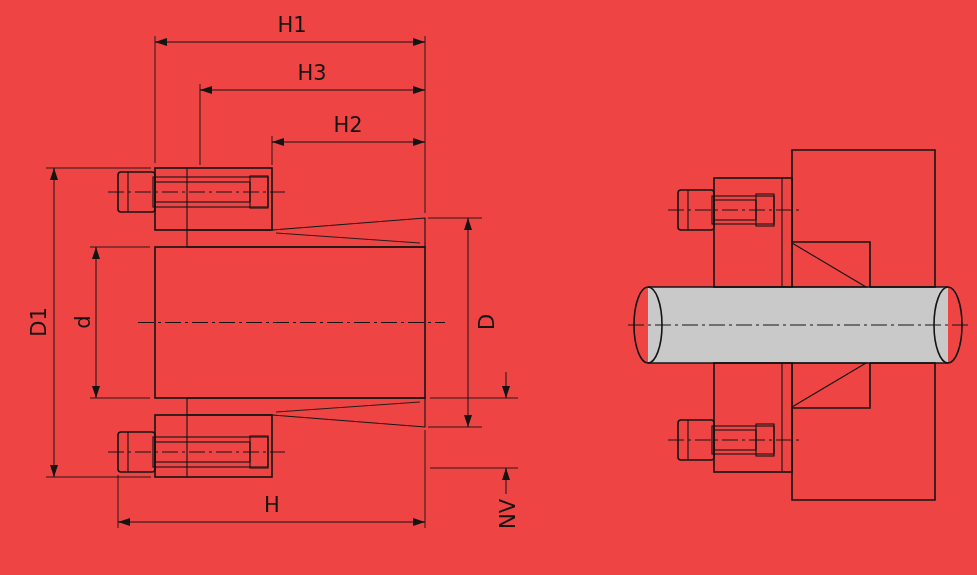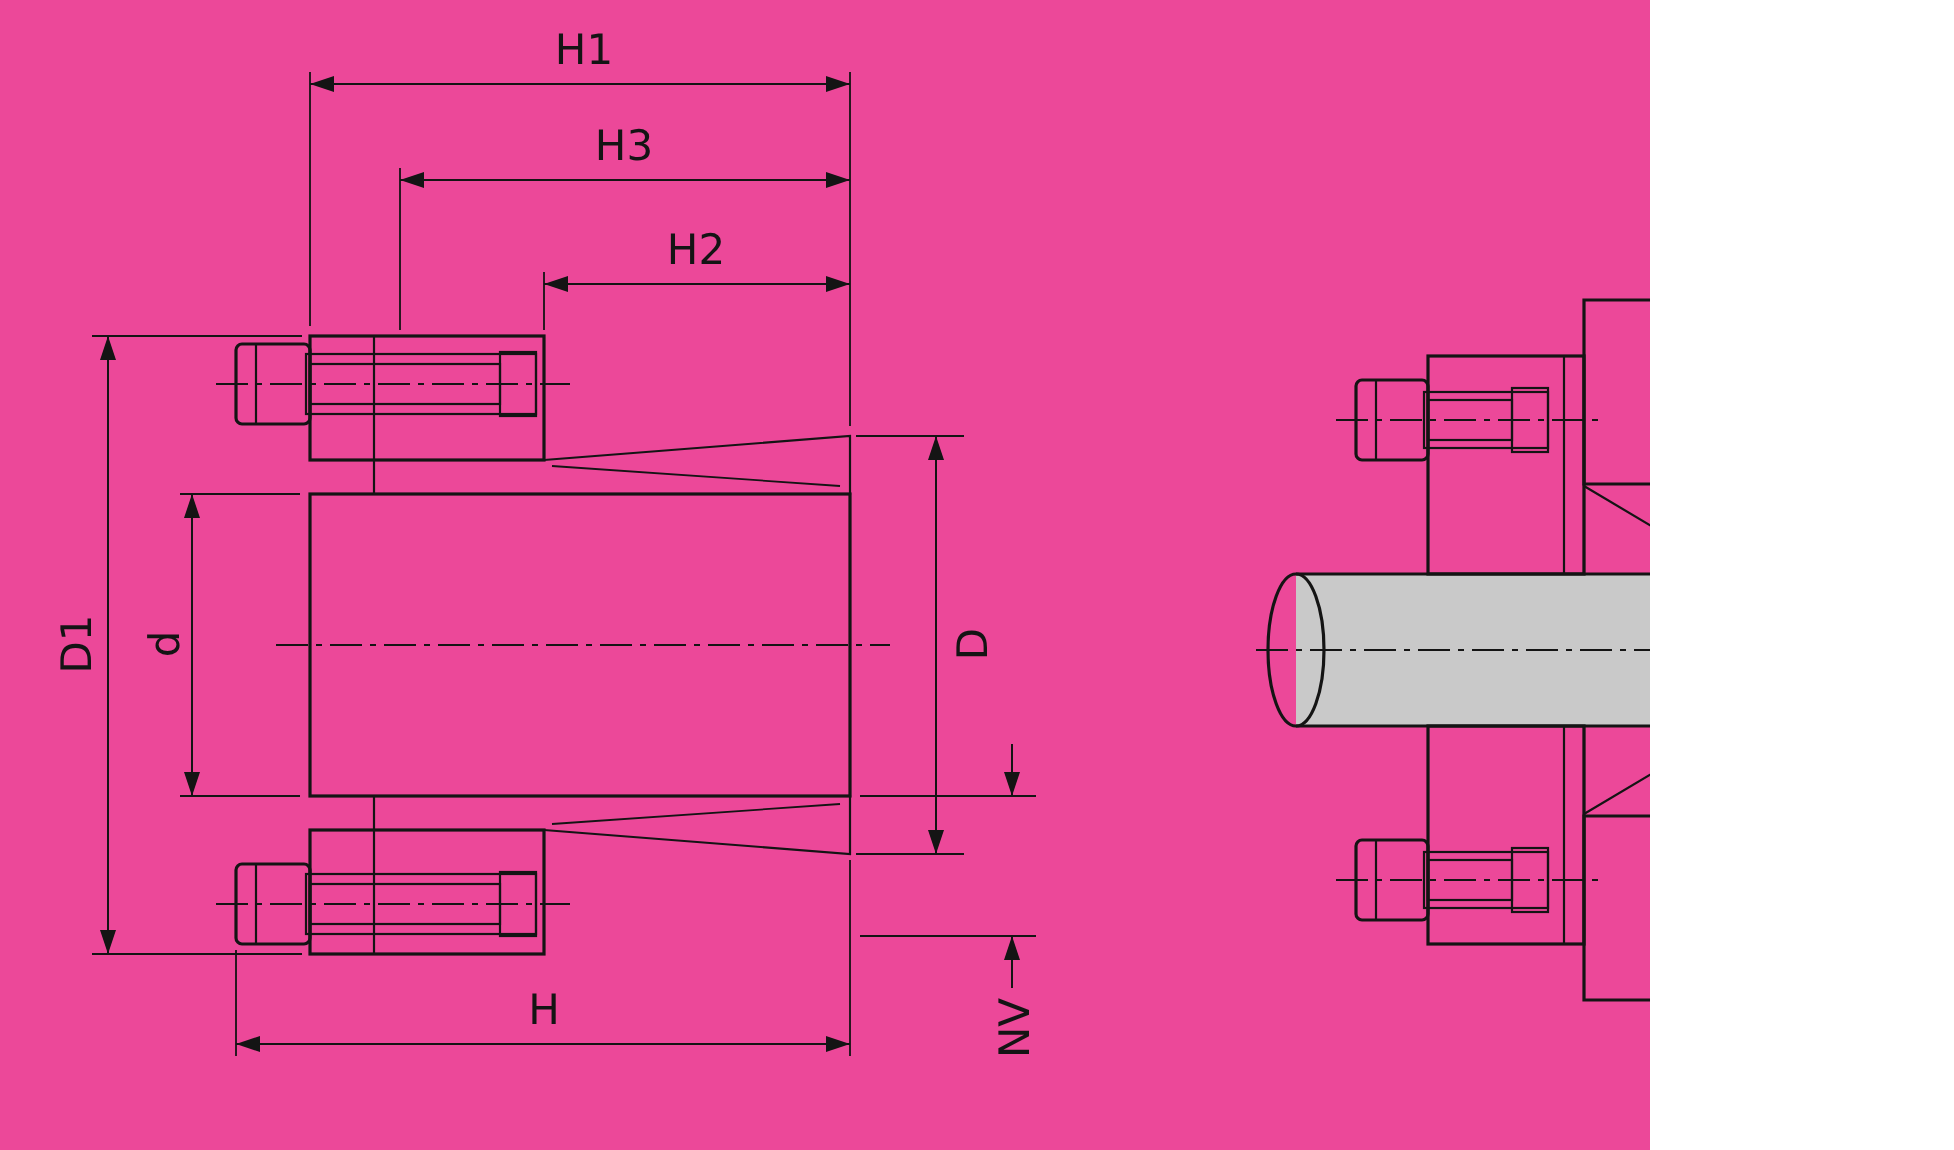--- a/index.html
+++ b/index.html
@@ -1,16 +1,16 @@
 <!DOCTYPE html>
 <html><head>
 <meta charset="utf-8">
 <style>
   html,body{margin:0;padding:0;background:#ffffff;}
-  .canvas{width:825px;height:575px;position:relative;background:#ec4899;overflow:hidden;
+  .canvas{width:977px;height:575px;position:relative;background:#ef4444;overflow:hidden;
           font-family:"DejaVu Sans", sans-serif;}
   svg{display:block;}
   .dim-label{font-family:"DejaVu Sans", sans-serif;font-size:21px;fill:#141414;}
   .out{stroke:#141414;stroke-width:1.6;fill:none;}
   .out2{stroke:#141414;stroke-width:1.1;fill:none;}
   .dim{stroke:#141414;stroke-width:1;fill:none;}
   .ext{stroke:#141414;stroke-width:0.9;fill:none;}
   .cl{stroke:#141414;stroke-width:1;fill:none;stroke-dasharray:16 4 3 4;}
   .iface{stroke:#141414;stroke-width:0.9;fill:none;}
 </style>

